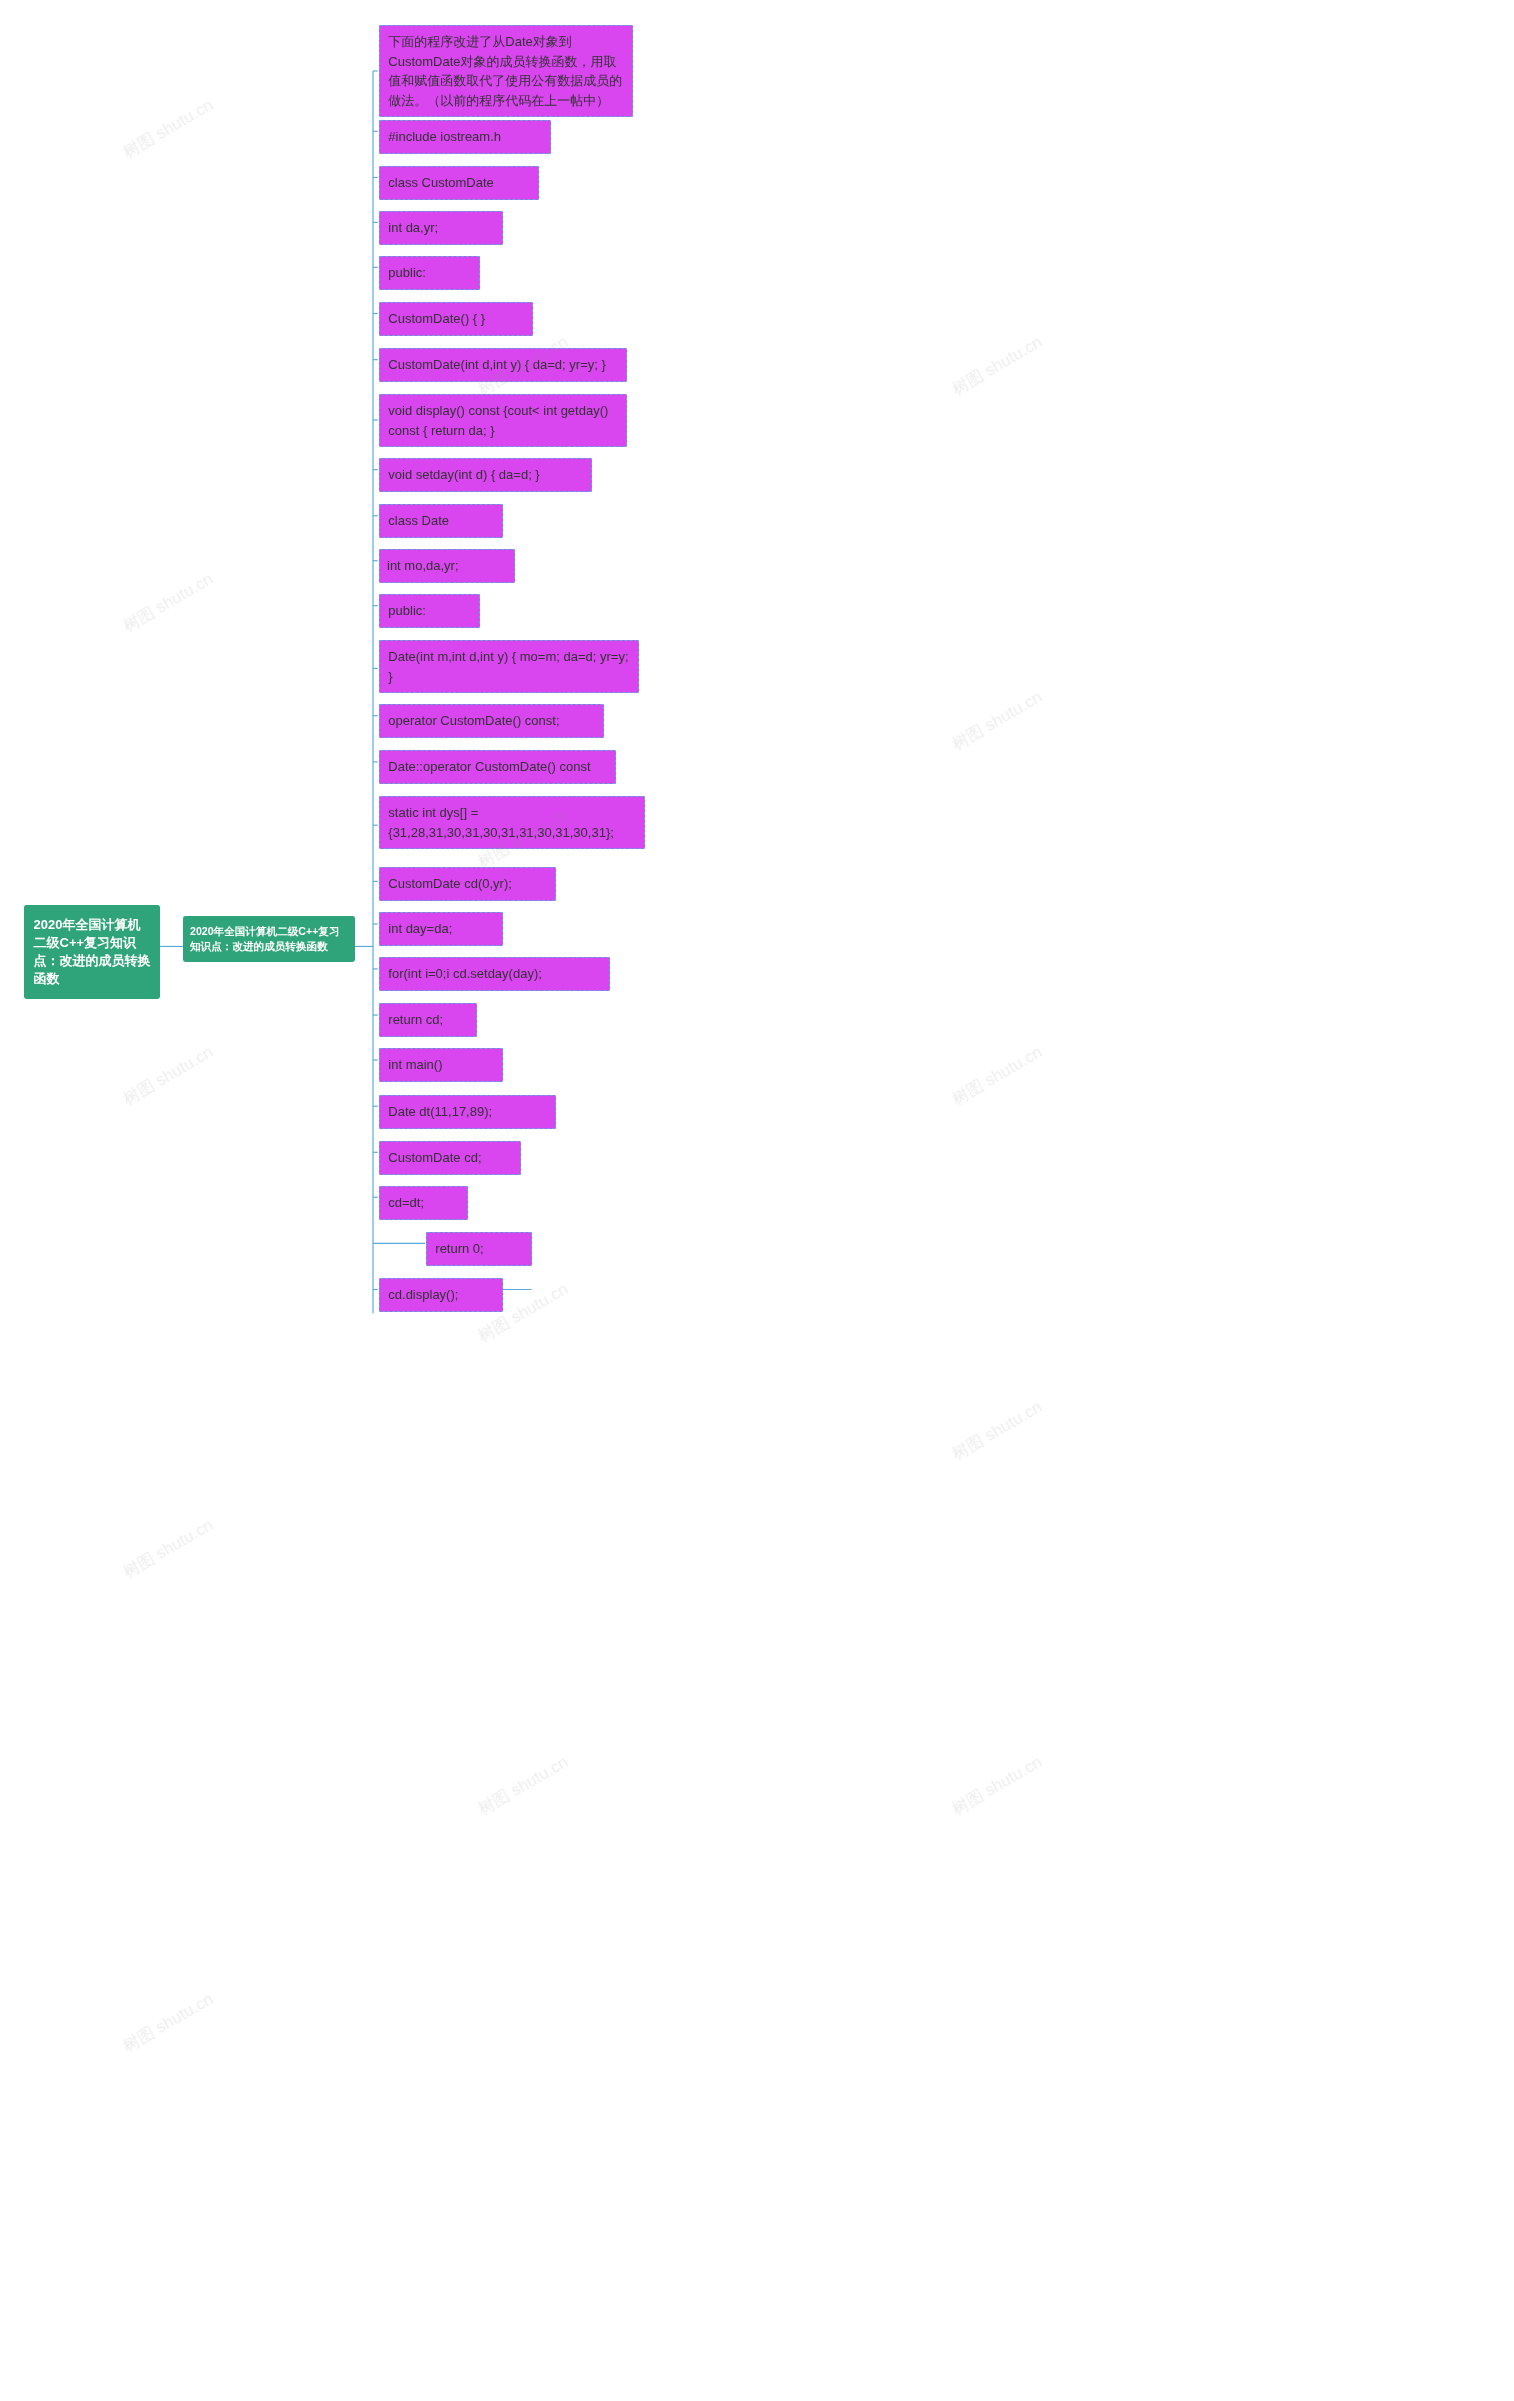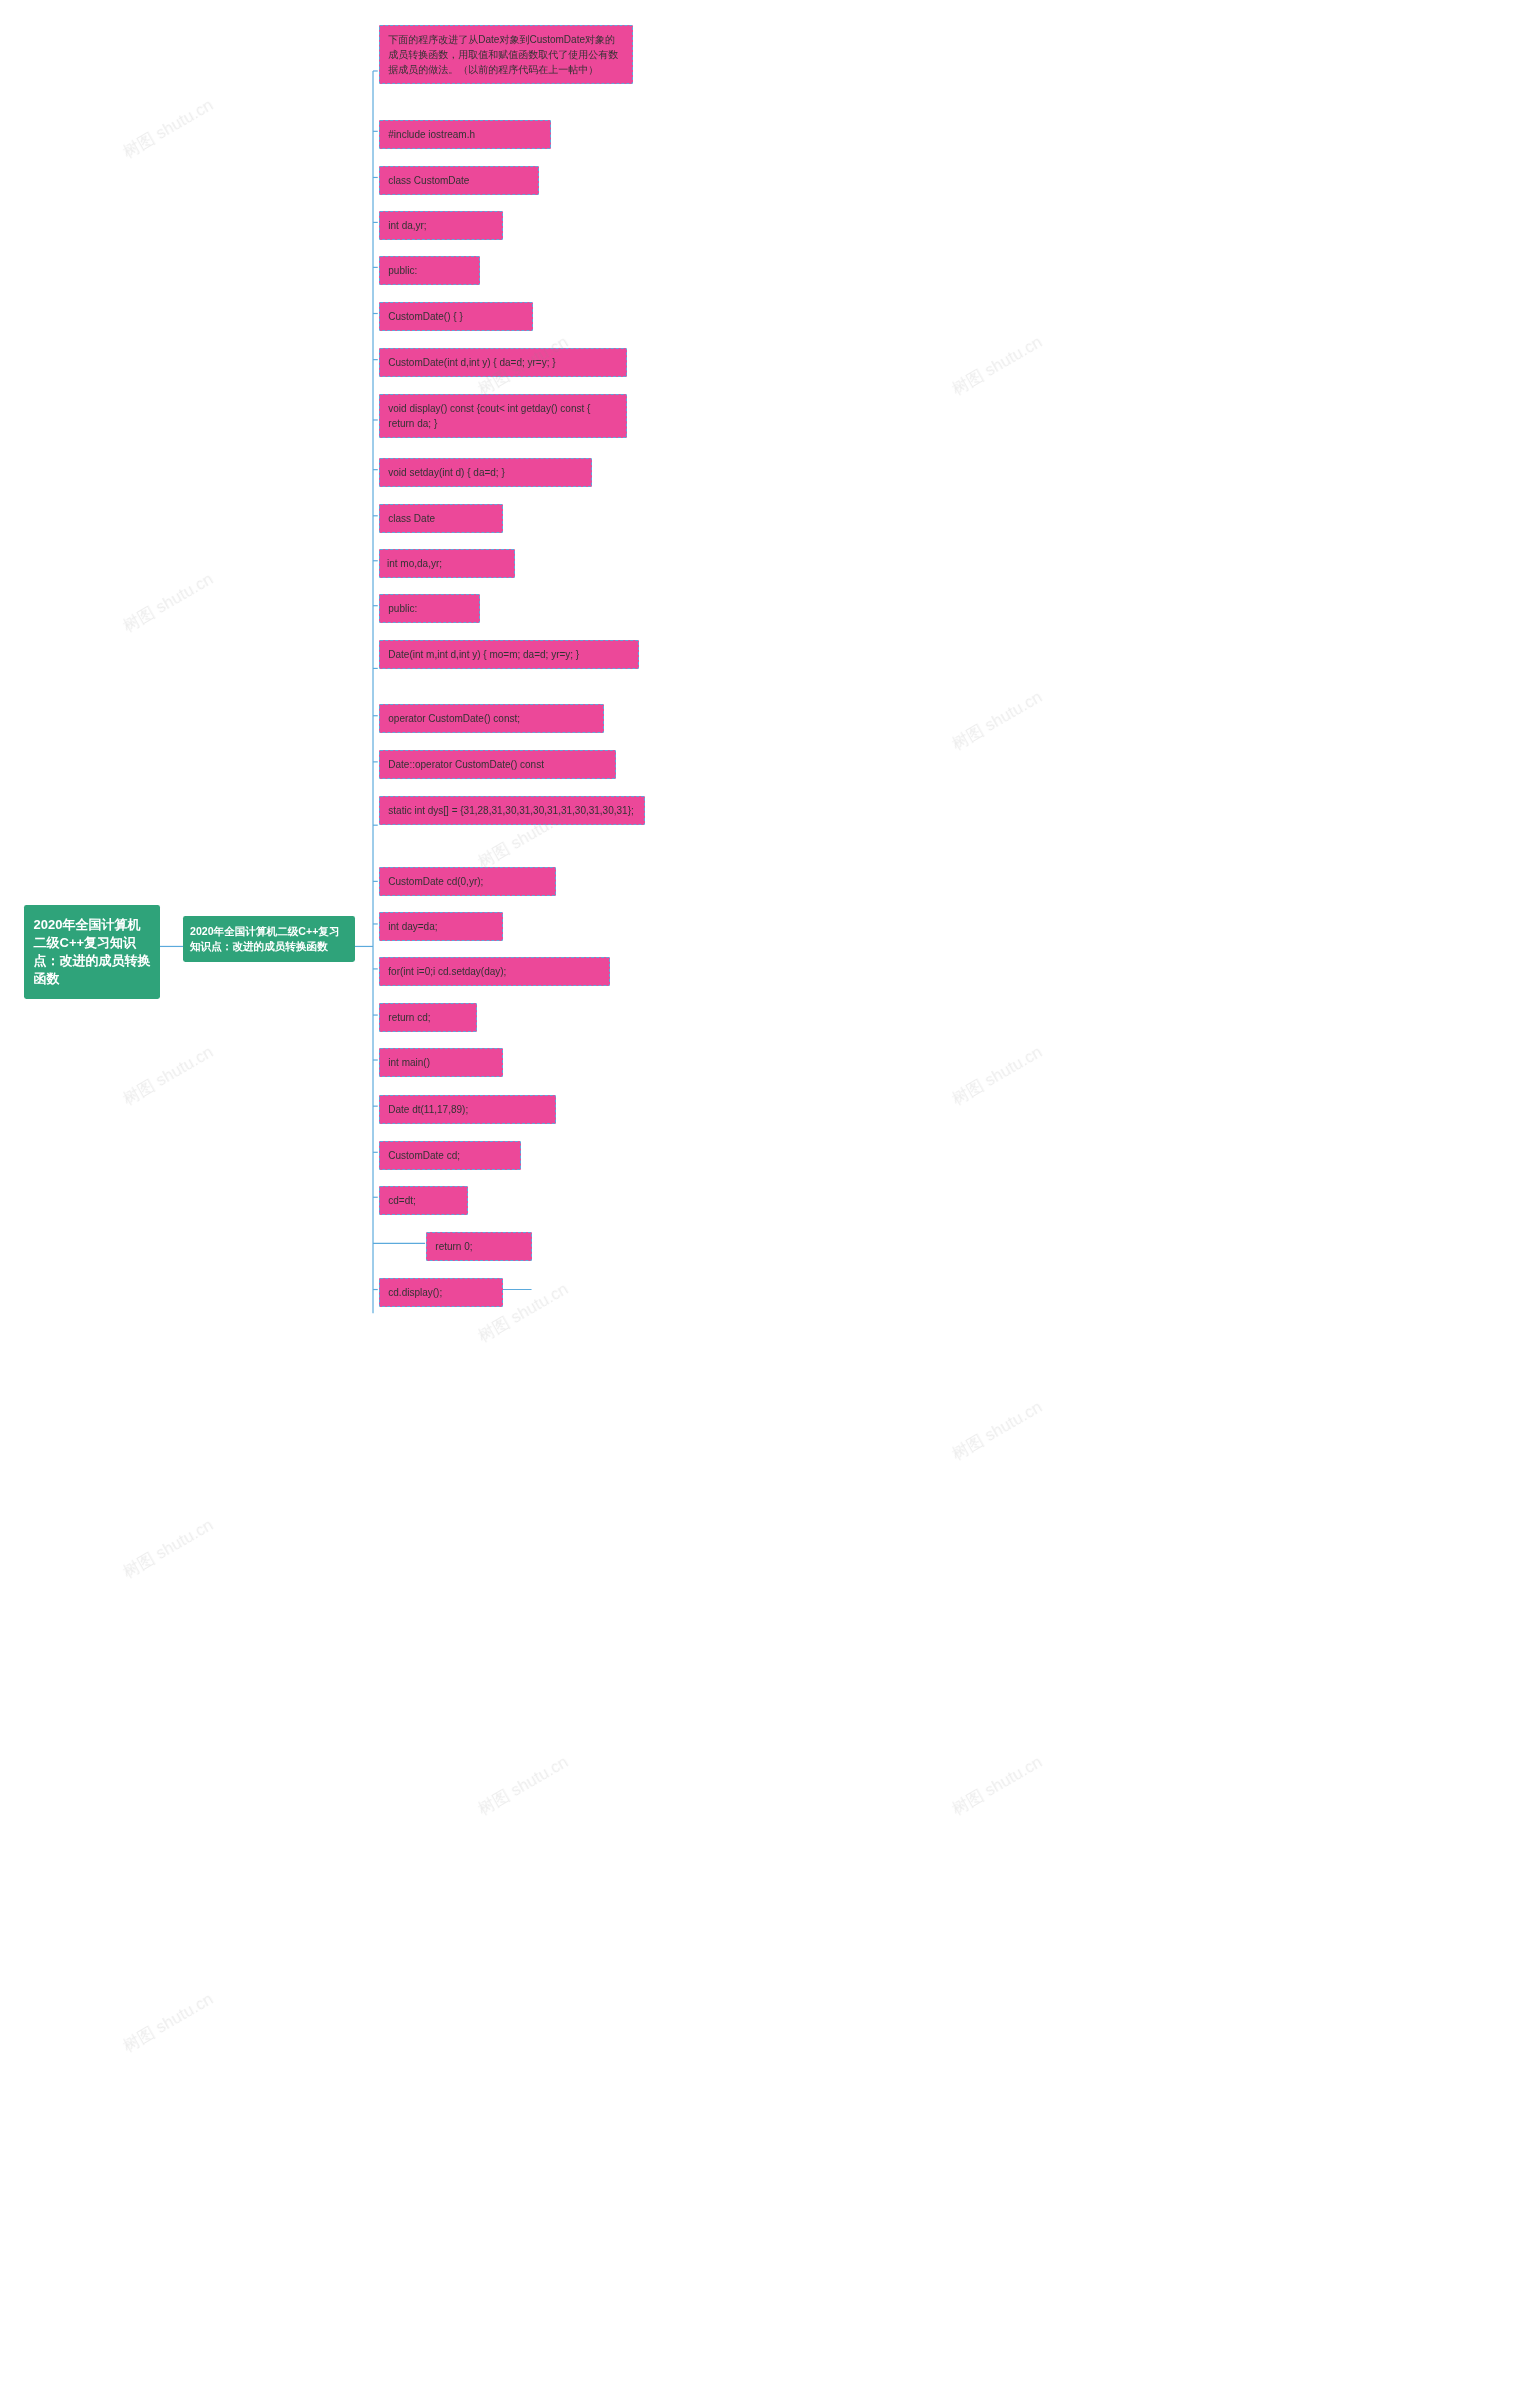--- a/index.html
+++ b/index.html
@@ -74,23 +74,23 @@
       font-size: 10.6px;
       font-weight: bold;
       line-height: 1.4;
       border-radius: 2.4px;
     }
 
     
     .dashed-node {
       position: absolute;
       border: 1.2px dashed #5baadc;
-      background: #ec4899;
+      background: #d946ef;
       padding: 6px 8.3px;
-      font-size: 10px;
+      font-size: 13px;
       color: #333;
       line-height: 1.5;
       border-radius: 1.2px;
     }
 
     
     .connector-svg {
       position: absolute;
       top: 0;
       left: 0;

